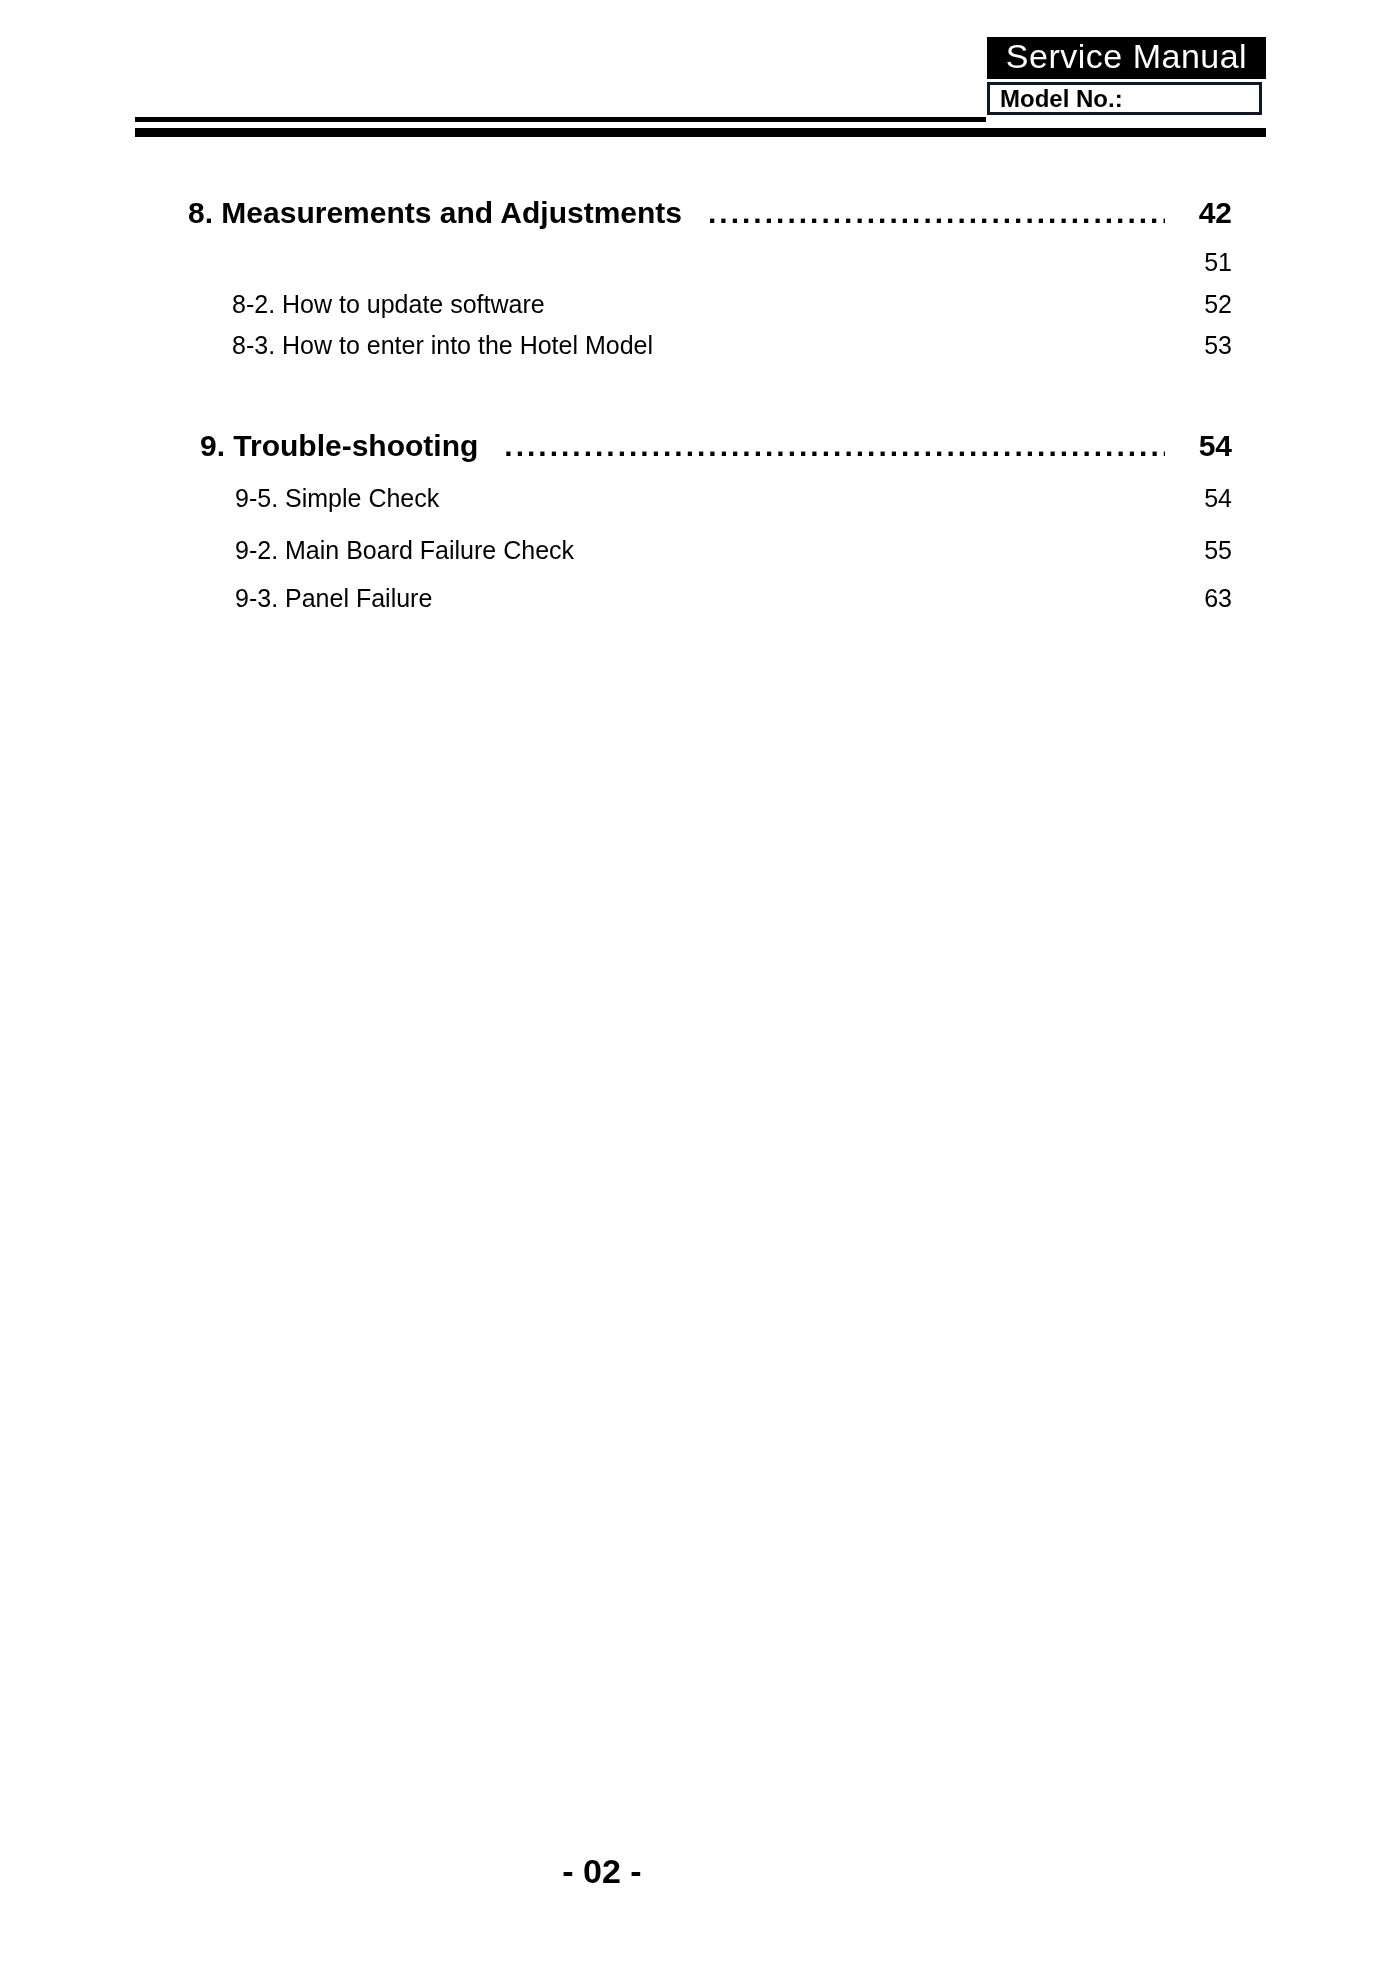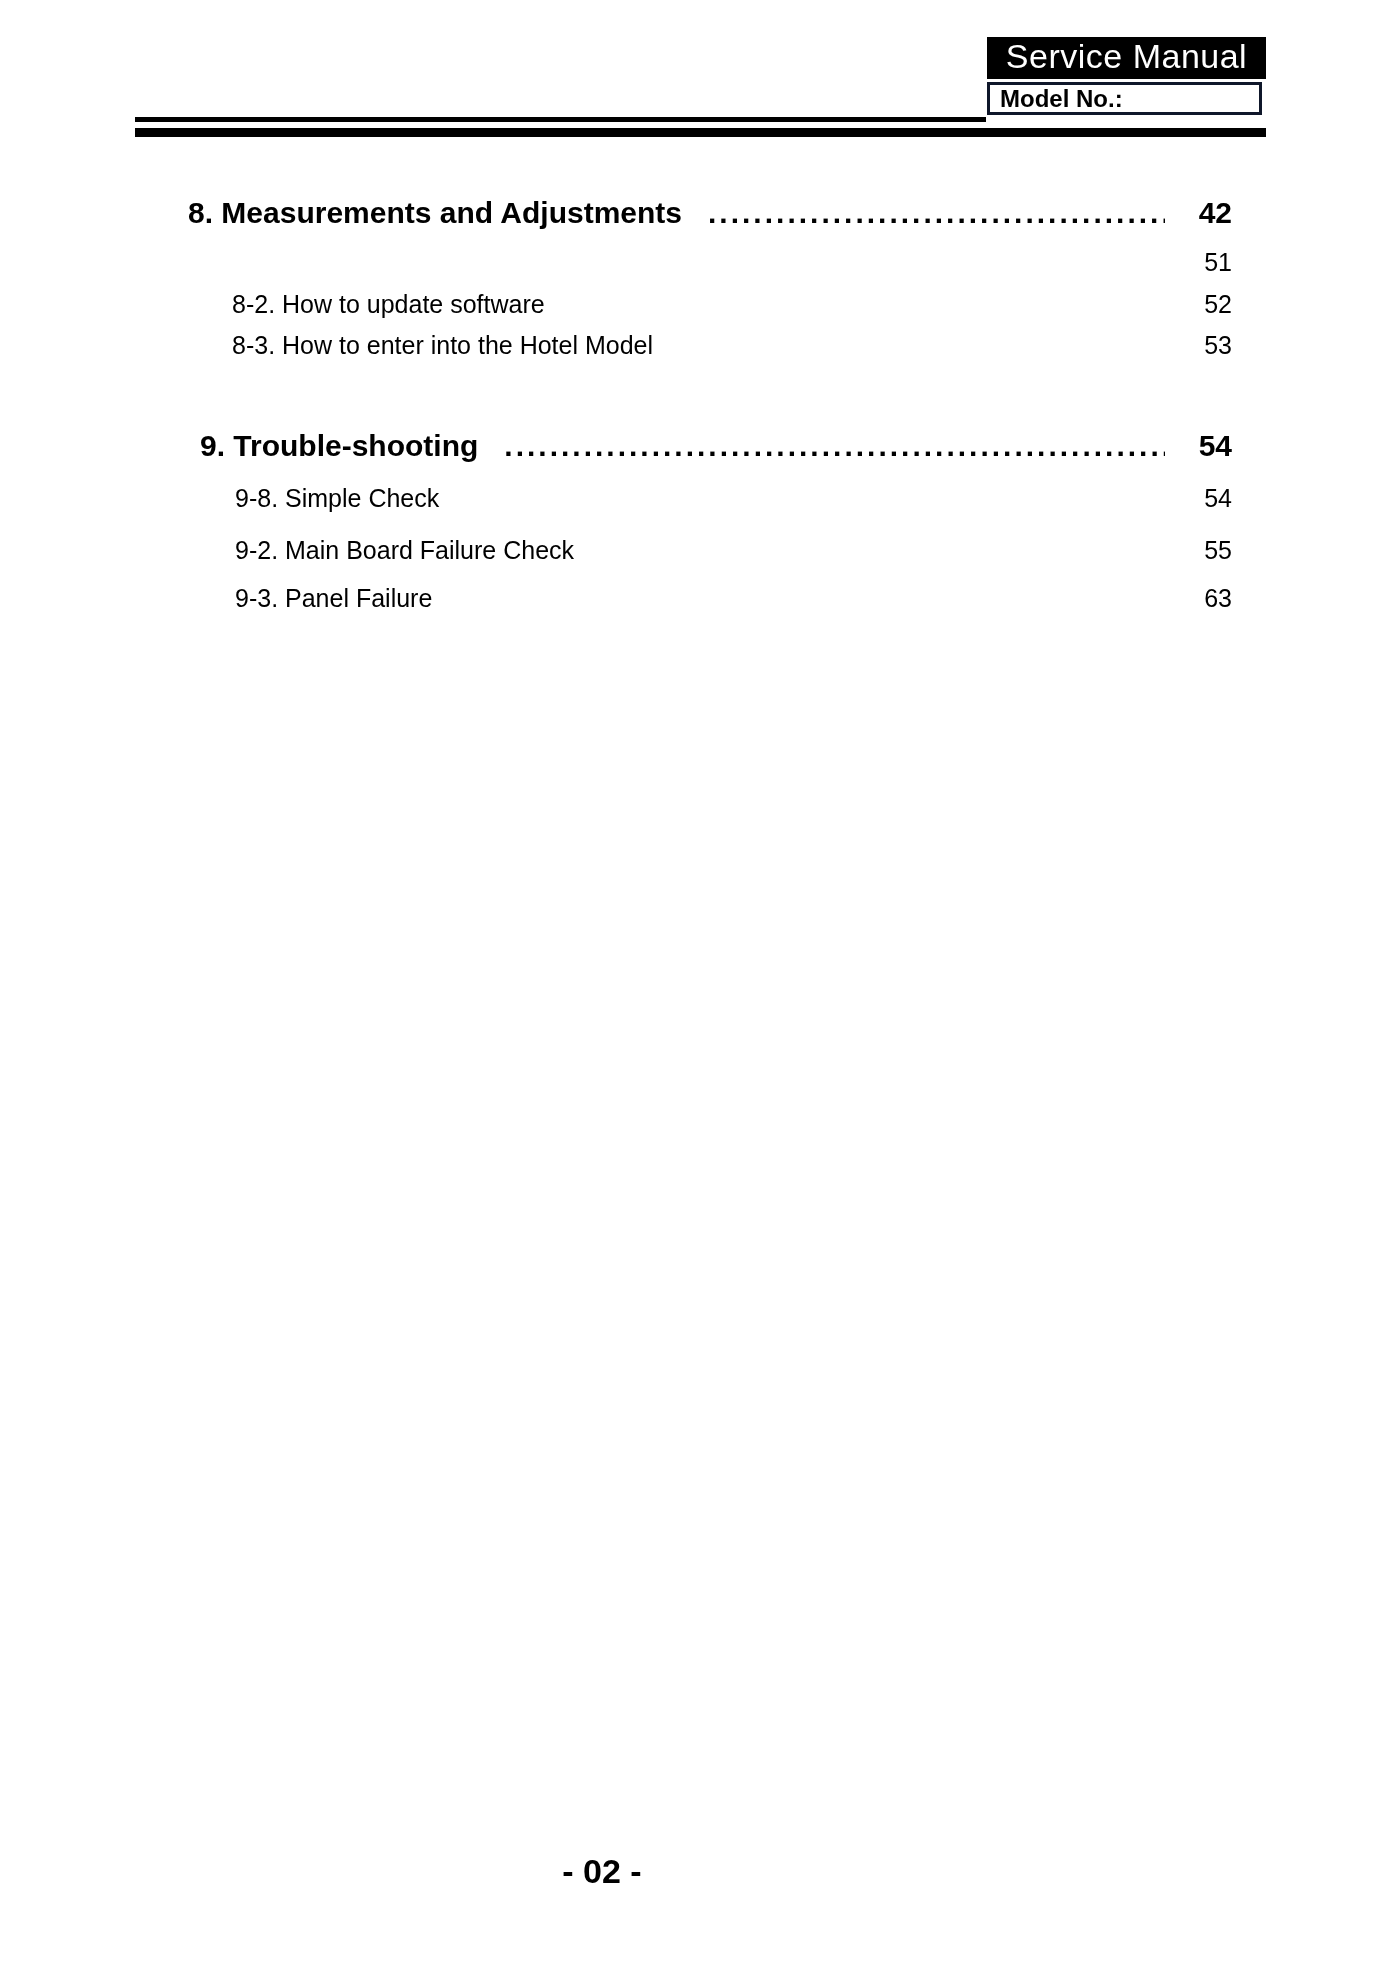--- a/index.html
+++ b/index.html
@@ -151,21 +151,21 @@
     <span class="pg">53</span>
   </div>
 
   <div class="toc-row toc-heading" id="row-h9">
     <span>9. Trouble-shooting</span>
     <span class="leader">........................................................................................................................</span>
     <span class="pg">54</span>
   </div>
 
   <div class="toc-row toc-item" id="row-i91">
-    <span>9-8. Simple Check</span>
+    <span>9-5. Simple Check</span>
     <span class="spacer"></span>
     <span class="pg">54</span>
   </div>
 
   <div class="toc-row toc-item" id="row-i92">
     <span>9-2. Main Board Failure Check</span>
     <span class="spacer"></span>
     <span class="pg">55</span>
   </div>
 

